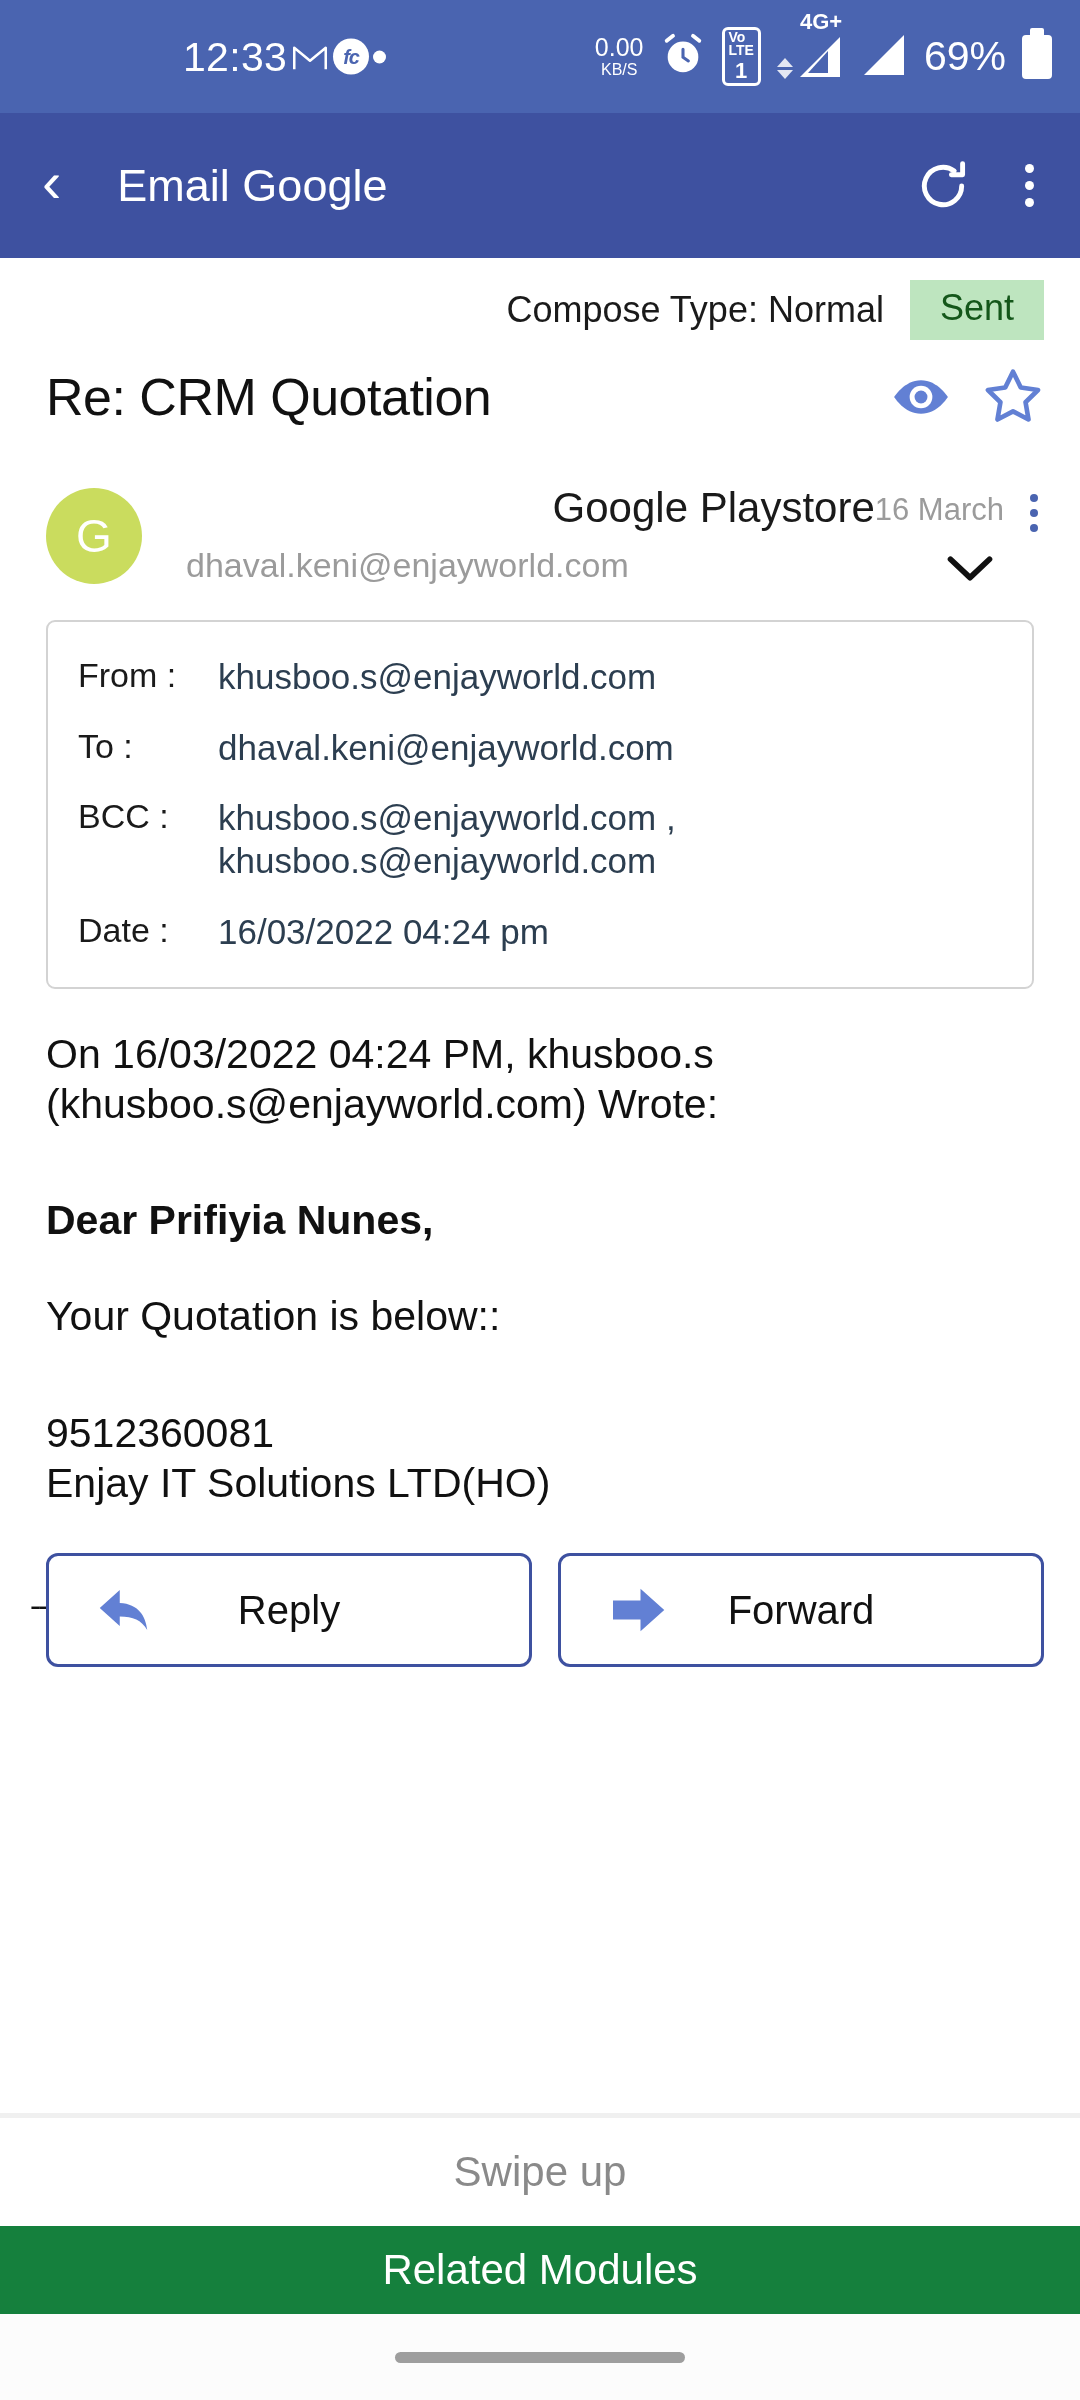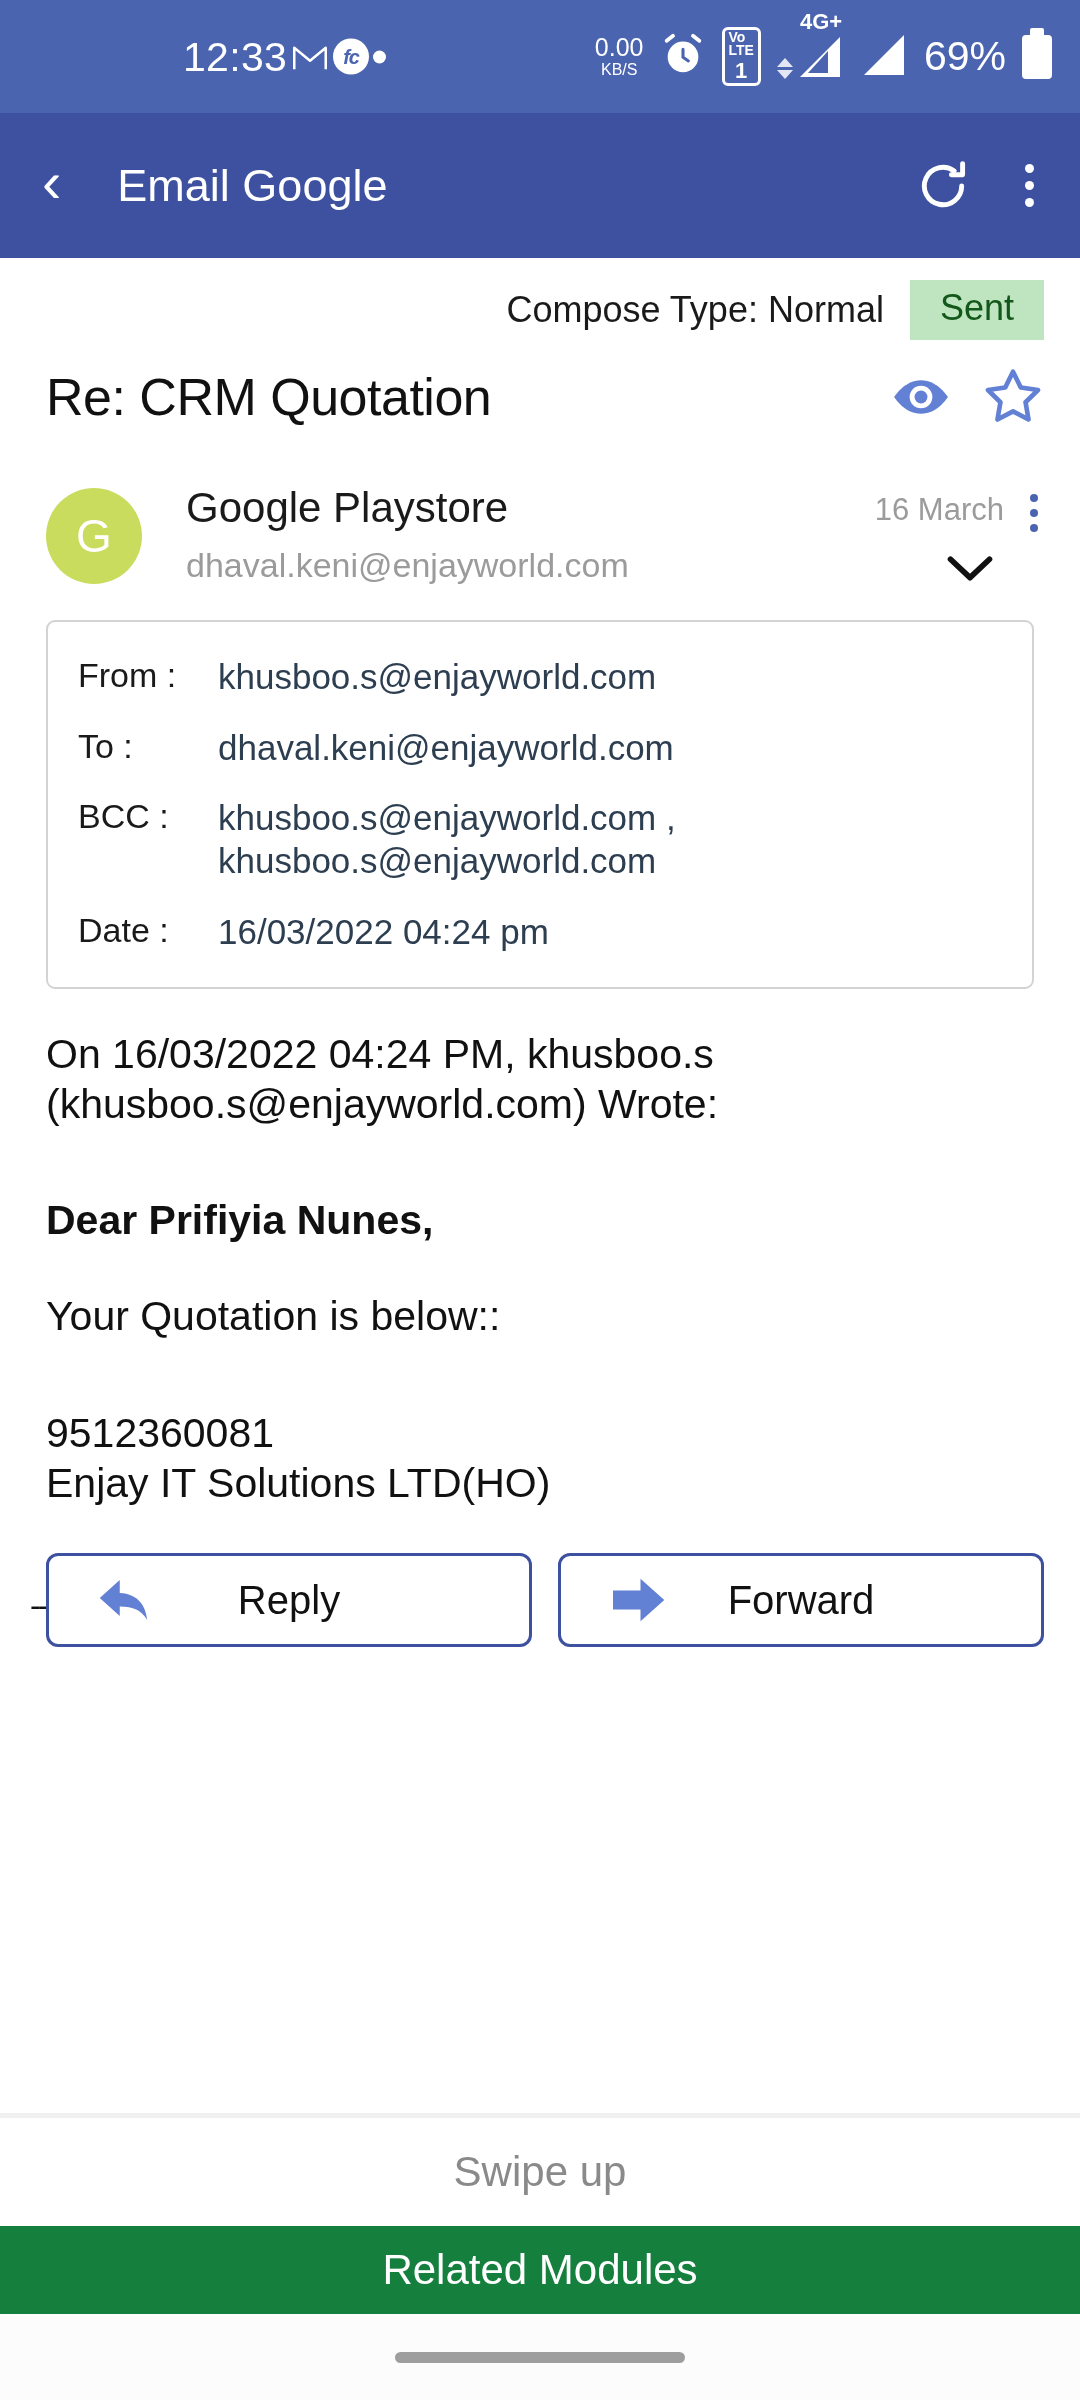--- a/index.html
+++ b/index.html
@@ -72,21 +72,21 @@
   .eye-ico { width:62px; height:62px; margin-right:30px; flex:0 0 auto; cursor:pointer; }
   .star-ico { width:62px; height:62px; flex:0 0 auto; cursor:pointer; }
 
   .sender-row { display:flex; padding:56px 36px 0 46px; align-items:flex-start; }
   .avatar {
     width:96px; height:96px; border-radius:50%; background:#cadc5e; color:#fff;
     display:flex; align-items:center; justify-content:center;
     font-size:46px; font-weight:400; flex:0 0 auto; margin-top:4px;
   }
   .sender-mid { flex:1; padding-left:44px; }
-  .sender-name { font-size:42px; color:#1a1a1a; line-height:1.15; }
+  .sender-name { font-size:42px; color:#1a1a1a; line-height:1.15;text-align:right; }
   .sender-mail { font-size:34px; color:#9b9b9b; margin-top:14px; }
   .sender-right { display:flex; flex-direction:column; align-items:flex-end; padding-top:8px; }
   .sender-top { display:flex; align-items:flex-start; gap:20px;justify-content:flex-end; }
   .sender-date { font-size:31px; color:#9b9b9b; }
   .mail-kebab { display:flex; flex-direction:column; gap:7px; padding:2px 6px; cursor:pointer; }
   .mail-kebab span { width:8px; height:8px; border-radius:50%; background:#4a64b0; display:block; }
   .chev-down { margin-top:18px; margin-right:48px; cursor:pointer; }
 
   .detail-card {
     margin:30px 46px 0 46px; border:2px solid #d3d3d3; border-radius:9px;
@@ -101,21 +101,21 @@
   .b-line { font-size:41px; color:#111; line-height:1.22; }
   .b-bold { font-weight:700; }
   .b-gap-lg { height:66px; }
   .b-gap-sm { height:46px; }
   .sig-line { font-size:41px; color:#111; line-height:1.24; }
 
   .action-row { display:flex; gap:26px; padding:44px 36px 0 46px; position:relative; }
   .dash-artifact { position:absolute; left:30px; top:78px; font-size:32px; color:#111; letter-spacing:-3px; }
   .act-btn {
     flex:1; border:3px solid #3e51a0; border-radius:12px; background:#fff;
-    height:94px; display:flex; align-items:center; justify-content:center; gap:0;
+    height:114px; display:flex; align-items:center; justify-content:center; gap:0;
     cursor:pointer; position:relative;
   }
   .act-ico { width:62px; height:50px; position:absolute; left:46px; }
   .act-lbl { font-size:40px; color:#111; }
 
   
   .bottom { flex:0 0 auto; }
   .divider-thin { height:5px; background:#f0f0f0; }
   .swipe-up {
     height:108px; display:flex; align-items:center; justify-content:center;

